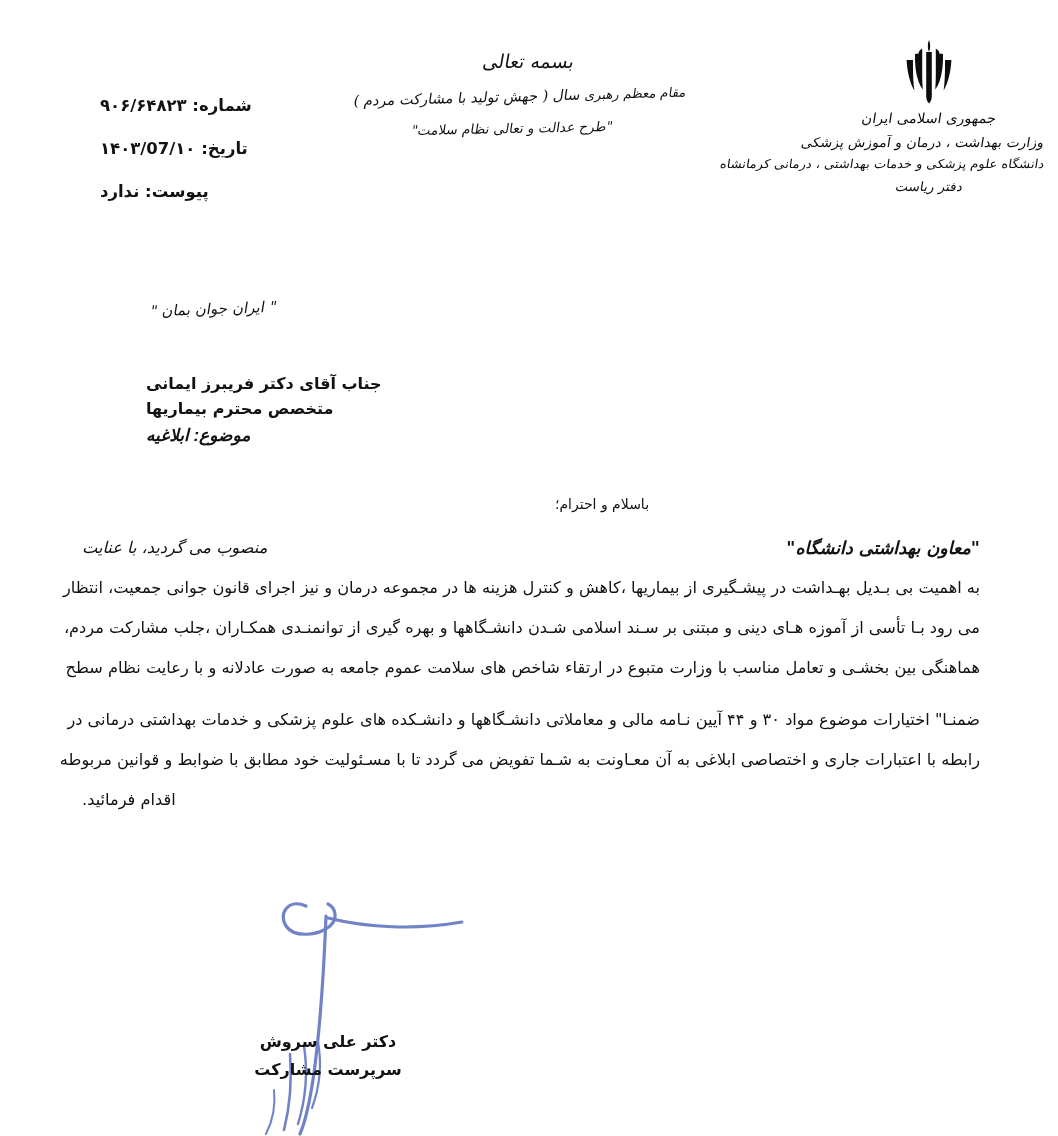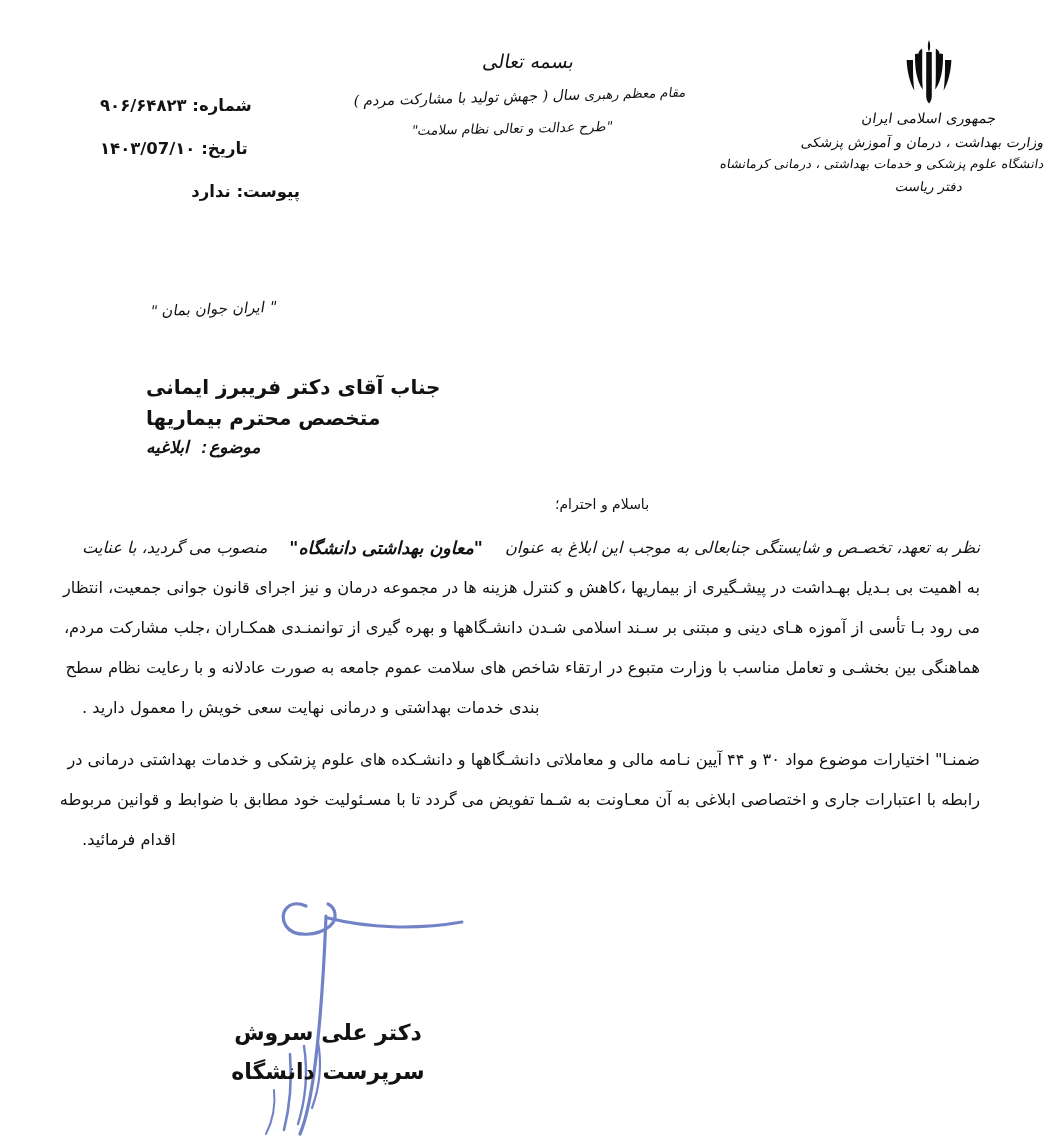--- a/index.html
+++ b/index.html
@@ -84,21 +84,21 @@
     text-align: left;
   }
   .meta-line {
     font-family: "DejaVu Sans", sans-serif;
     font-weight: bold;
     font-size: 16.5px;
     letter-spacing: 0.2px;
     margin-bottom: 24px;
     white-space: nowrap;
   }
-  .meta-line.attach { margin-top: 22px; text-align: right; }
+  .meta-line.attach { margin-top: 22px; }
 
   
   .iran-motto {
     position: absolute;
     top: 300px;
     right: 782px;
     font-family: "DejaVu Serif", serif;
     font-size: 15px;
     transform: skewX(-11deg) rotate(-2deg);
     white-space: nowrap;
@@ -111,26 +111,26 @@
     right: 0;
     width: 1000px;
     text-align: left;
     padding-left: 88px;
     box-sizing: border-box;
     direction: rtl;
   }
   .addr-line {
     font-family: "DejaVu Sans", sans-serif;
     font-weight: bold;
-    font-size: 20px;
+    font-size: 16px;
     line-height: 1.55;
     letter-spacing: -0.3px;
   }
   .subject-line {
-    font-family: Liberation Mono, monospace;
+    font-family: Liberation Sans, sans-serif;
     font-weight: bold;
     font-style: italic;
     font-size: 17px;
     margin-top: 3px;
   }
 
   .greeting {
     position: absolute;
     top: 496px;
     right: 0;
@@ -170,27 +170,27 @@
   .sig-wrap {
     position: absolute;
     top: 858px;
     right: 560px;
     width: 320px;
     height: 278px;
   }
   .sig-svg { position: absolute; top: 0; left: 0; }
   .sig-name {
     position: absolute;
-    top: 156px;
+    top: 170px;
     left: 0;
     width: 300px;
     text-align: center;
     font-family: "DejaVu Sans", sans-serif;
     font-weight: bold;
-    font-size: 22px;
+    font-size: 16px;
     line-height: 1.75;
     letter-spacing: -0.3px;
   }
 </style>
 </head>
 <body>
 
 <div class="page">
 
   <div class="emblem-block">
@@ -242,29 +242,27 @@
     <div class="addr-line">جناب آقای دکتر فریبرز ایمانی</div>
     <div class="addr-line">متخصص محترم بیماریها</div>
     <div class="subject-line">موضوع: ابلاغیه</div>
   </div>
 
   <div class="greeting">باسلام و احترام؛</div>
 
   <div class="body-block">
 
     <div class="para-line justified">
-      <span>نظر به تعهد، تخصـص و شایستگی جنابعالی به موجب این ابلاغ به عنوان</span>
       <span class="bold-title">"معاون بهداشتی دانشگاه"</span>
       <span>منصوب می گردید، با عنایت</span>
     </div>
 
     <div class="para-line">به اهمیت بی بـدیل بهـداشت در پیشـگیری از بیماریها ،کاهش و کنترل هزینه ها در مجموعه درمان و نیز اجرای قانون جوانی جمعیت، انتظار</div>
     <div class="para-line">می رود بـا تأسی از آموزه هـای دینی و مبتنی بر سـند اسلامی شـدن دانشـگاهها و بهره گیری از توانمنـدی همکـاران ،جلب مشارکت مردم،</div>
     <div class="para-line">هماهنگی بین بخشـی و تعامل مناسب با وزارت متبوع در ارتقاء شاخص های سلامت عموم جامعه به صورت عادلانه و با رعایت نظام سطح</div>
-    <div class="para-line last-left">بندی خدمات بهداشتی و درمانی نهایت سعی خویش را معمول دارید .</div>
 
     <div class="para-line para2">ضمنـا" اختیارات موضوع مواد ۳۰ و ۴۴ آیین نـامه مالی و معاملاتی دانشـگاهها و دانشـکده های علوم پزشکی و خدمات بهداشتی درمانی در</div>
     <div class="para-line">رابطه با اعتبارات جاری و اختصاصی ابلاغی به آن معـاونت به شـما تفویض می گردد تا با مسـئولیت خود مطابق با ضوابط و قوانین مربوطه</div>
     <div class="para-line last-left">اقدام فرمائید.</div>
 
   </div>
 
   <div class="sig-wrap">
     <span>
       <svg class="sig-svg" width="320" height="278" viewBox="0 0 320 278" aria-hidden="true">
@@ -274,17 +272,17 @@
           <path d="M148 58 C146 110 142 170 136 215 C132 243 128 262 122 276" stroke-width="3.2"></path>
           <path d="M112 196 C114 222 112 248 106 272" stroke-width="2.6"></path>
           <path d="M126 188 C130 214 128 240 120 266" stroke-width="2.4"></path>
           <path d="M140 184 C144 206 142 228 134 250" stroke-width="2.2"></path>
           <path d="M96 232 C98 250 94 264 88 276" stroke-width="2"></path>
         </g>
       </svg>
     </span>
     <div class="sig-name">
       <div>دکتر علی سروش</div>
-      <div>سرپرست دانشگاه</div>
+      <div>سرپرست مشارکت</div>
     </div>
   </div>
 
 </div>
 
 </body></html>

